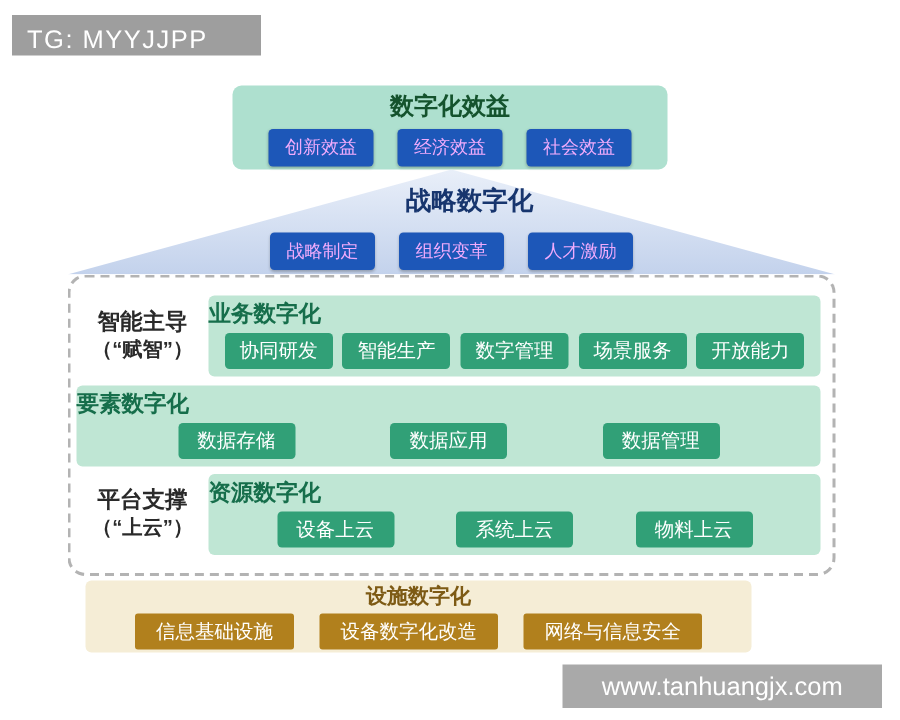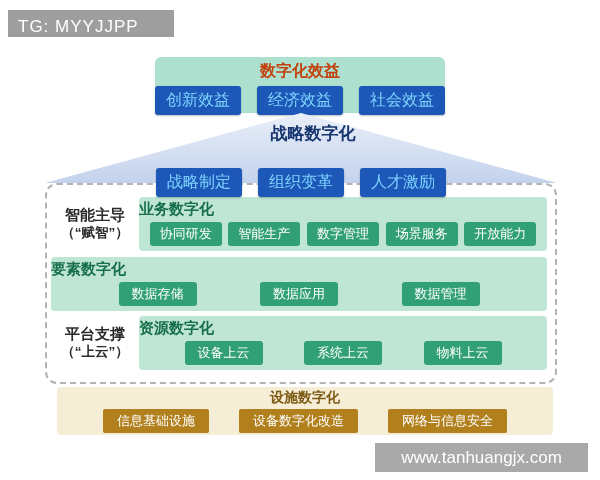--- a/index.html
+++ b/index.html
@@ -21,29 +21,29 @@
   }
 
   
   .benefits {
     position: absolute; left: 155px; top: 57px;
     width: 290px; height: 56px;
     background: #aee0cf; border-radius: 6px;
     display: flex; flex-direction: column; align-items: center;
   }
   .benefits-title {
-    font-size: 16px; font-weight: bold; color: #c2410c;
+    font-size: 16px; font-weight: bold; color: #14532d;
     margin-top: 4px;
   }
   .benefits .btn-row {
     display: flex; gap: 16px; margin-top: 4px;
   }
   .blue-btn {
-    background: #1d57b8; color: #7dd3fc;
-    font-size: 16px; border-radius: 3px;
+    background: #1d57b8; color: #f0abfc;
+    font-size: 12px; border-radius: 3px;
     padding: 4px 11px; white-space: nowrap;
     box-shadow: 0 1px 2px rgba(0,0,0,0.25);
   }
 
   
   .strategy {
     position: absolute; left: 45px; top: 113px;
     width: 512px; height: 70px;
   }
   .strategy .triangle {
@@ -53,21 +53,21 @@
   }
   .strategy-content {
     position: relative; z-index: 1;
     display: flex; flex-direction: column; align-items: center;
   }
   .strategy-title {
     font-size: 17px; font-weight: bold; color: #17356e;
     margin-top: 9px;
     margin-left: 24px;
   }
-  .strategy .btn-row { display: flex; gap: 16px; margin-top: 23px; }
+  .strategy .btn-row { display: flex; gap: 16px; margin-top: 10px; }
 
   
   .dashed-panel {
     position: absolute; left: 45px; top: 183px;
     width: 512px; height: 201px;
     border: 2px dashed #b3b3b3; border-radius: 12px;
     background: #ffffff;
     display: flex; flex-direction: column;
     justify-content: space-evenly;
     padding: 6px 8px 6px 4px;
@@ -96,21 +96,21 @@
     background: #31a077; color: #ffffff;
     font-size: 13px; border-radius: 3px;
     padding: 3px 10px; white-space: nowrap;
     min-width: 62px; text-align: center;
   }
   .green-panel .btn-row.wide .green-btn { min-width: 78px; }
 
   
   .facilities {
     position: absolute; left: 57px; top: 387px;
-    width: 496px; height: 48px;
+    width: 444px; height: 48px;
     background: #f5edd6; border-radius: 4px;
     display: flex; flex-direction: column; align-items: center;
   }
   .facilities-title {
     font-size: 14px; font-weight: bold; color: #7d5a14;
     margin-top: 2px;
   }
   .facilities .btn-row {
     width: 100%; display: flex; justify-content: space-evenly;
     margin-top: 2px; padding: 0 16px;

